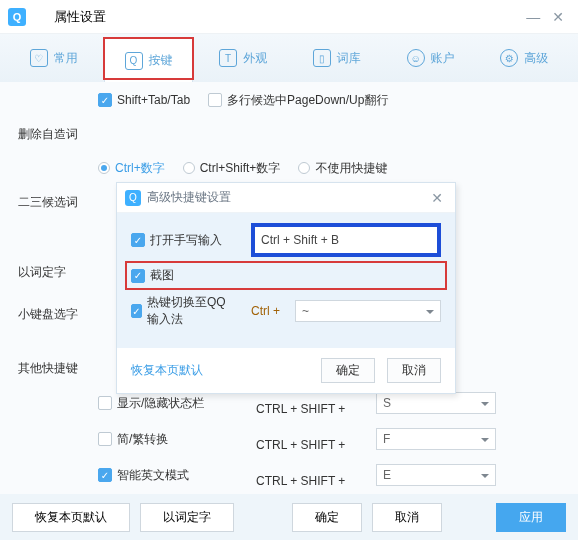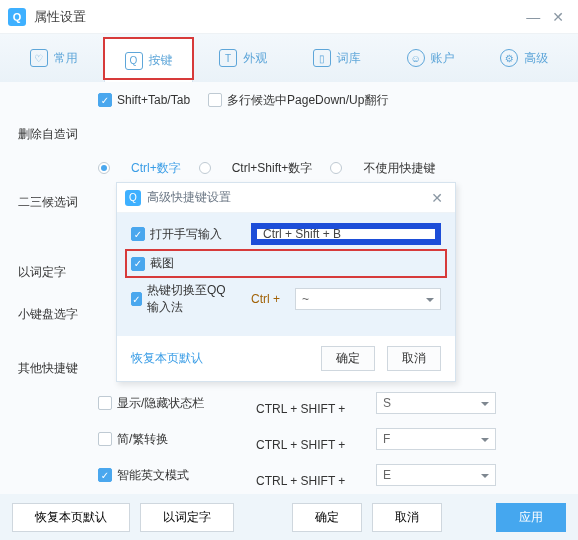--- a/index.html
+++ b/index.html
@@ -1,35 +1,35 @@
 <!DOCTYPE html>
 <html><head>
 <meta charset="utf-8">
 <style>
 * { box-sizing: border-box; margin: 0; padding: 0; font-family: "Microsoft YaHei", sans-serif; font-size: 12px; }
 body { width: 578px; height: 540px; background: #f9fbfd; position: relative; }
 
 .titlebar { height: 34px; display: flex; align-items: center; padding: 0 8px; background: #fff; border-bottom: 1px solid #eef2f5; }
 .titlebar .logo { width: 18px; height: 18px; border-radius: 3px; background: #3eb0ff; display: flex; align-items: center; justify-content: center; color: #fff; font-weight: bold; font-size: 11px; margin-right: 8px; }
-.titlebar .title { color: #404040; font-size: 13px; flex: 1; }
+.titlebar .title { color: #000000; font-size: 13px; flex: 1; margin-left: 20px; }
 .titlebar .ctrl { padding: 4px 6px; color: #8a97a3; cursor: pointer; font-size: 14px; }
 
 .tabs { height: 48px; background: linear-gradient(#f3f8fc,#eaf2f8); display: flex; align-items: stretch; padding: 0 10px; gap: 6px; }
 .tab { flex: 1; display: flex; align-items: center; justify-content: center; gap: 6px; color: #5ea6d9; cursor: pointer; position: relative; }
 .tab .ticon { width: 18px; height: 18px; border: 1.5px solid #5ea6d9; border-radius: 3px; display: flex; align-items: center; justify-content: center; font-size: 10px; }
 .tab.active { background: #fff; border: 1px solid #d6e3ee; border-bottom: none; margin-top: 4px; }
 .tab.hl::after { content:""; position:absolute; inset:-2px -2px 2px -2px; border:2px solid #d73a3a; pointer-events:none; }
 
 .body { padding: 6px 18px 0 18px; position: relative; }
 .row { display: flex; align-items: center; margin-bottom: 10px; min-height: 24px; }
 .lbl { width: 80px; color: #333; font-size: 12px; }
 .chk { display: inline-flex; align-items: center; margin-right: 18px; color: #333; cursor: pointer; }
 .chk .box { width: 14px; height: 14px; border: 1px solid #bfcad3; border-radius: 2px; background: #fff; margin-right: 5px; display: flex; align-items: center; justify-content: center; font-size: 10px; color: #fff; }
 .chk.checked .box { background: #4aa7ee; border-color: #4aa7ee; }
-.rad { display: inline-flex; align-items: center; margin-right: 18px; color: #333; cursor: pointer; gap: 16px; }
+.rad { display: inline-flex; align-items: center; margin-right: 18px; color: #333; cursor: pointer; }
 .rad .dot { width: 12px; height: 12px; border: 1px solid #bfcad3; border-radius: 50%; background: #fff; margin-right: 5px; display: flex; align-items: center; justify-content: center; }
 .rad.checked .dot::after { content:""; width:6px; height:6px; background:#4aa7ee; border-radius:50%; }
 .rad.checked { color: #3a9de6; }
 
 .sel { height: 22px; border: 1px solid #cfd7de; background: #fff; display: inline-flex; align-items: center; padding: 0 18px 0 6px; position: relative; color: #666; min-width: 70px; }
 .sel::after { content:""; position:absolute; right:6px; top:9px; border:4px solid transparent; border-top-color:#7e8790; }
 .selwide { width: 120px; }
 .sclbl { width: 120px; color: #333; margin-top: 12px; }
 
 .btn-s { padding: 3px 14px; border: 1px solid #cfd7de; background: #fbfcfd; color: #333; cursor: pointer; }
@@ -43,21 +43,21 @@
 .footer .btn.primary { background: #45a7ef; border-color: #45a7ef; color: #fff; margin-left: 44px; }
 
 .modal { position: absolute; left: 116px; top: 182px; width: 340px; background: #fff; border: 1px solid #d6e3ee; box-shadow: 2px 3px 6px rgba(0,0,0,0.1); }
 .modal .mtitle { display: flex; align-items: center; padding: 6px 8px; border-bottom: 1px solid #eef3f7; }
 .modal .mtitle .logo { width: 16px; height: 16px; border-radius: 3px; background: #3eb0ff; color: #fff; font-size: 10px; display: flex; align-items: center; justify-content: center; margin-right: 6px; }
 .modal .mtitle .t { color: #6b7785; flex: 1; }
 .modal .mtitle .x { color: #8a97a3; cursor: pointer; font-size: 14px; padding: 0 4px; }
 .modal .mbody { background: #eaf3fb; padding: 10px 14px; }
 .modal .mrow { display: flex; align-items: center; margin-bottom: 10px; }
 .modal .mrow .mlbl { width: 120px; display: flex; align-items: center; }
-.modal .inp { flex: 1; height: 22px; border: 6px solid #1d4ed8; background: #fff; padding: 0 6px; color: #444; }
+.modal .inp { flex: 1; height: 34px; border: 4px solid #1d4ed8; background: #fff; padding: 0 6px; color: #444; }
 .modal .hlrow { outline: 2px solid #d73a3a; padding: 4px; margin: -4px -4px 6px -4px; }
 .modal .mfoot { display: flex; align-items: center; padding: 10px 14px; gap: 12px; }
 .modal .mfoot .spacer { flex: 1; }
 </style>
 </head>
 <body>
 
 <div class="titlebar">
   <div class="logo">Q</div>
   <div class="title">属性设置</div>

